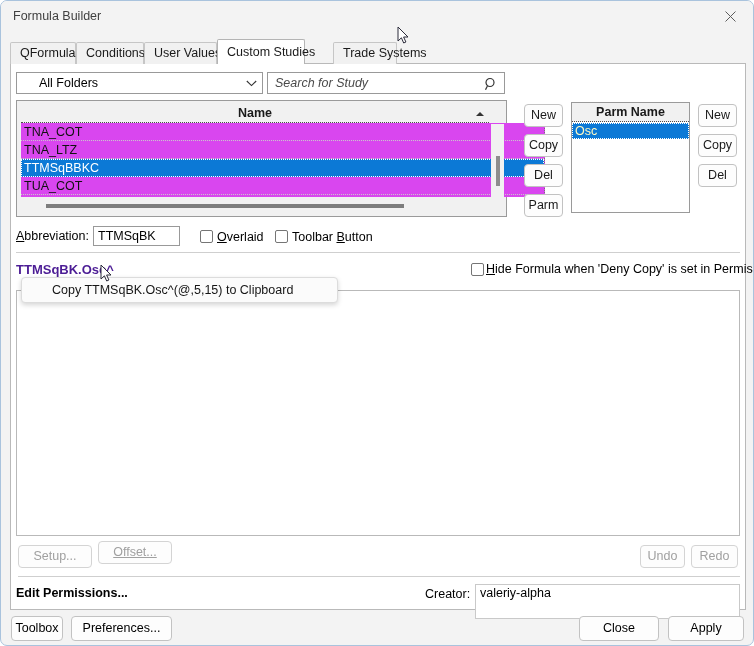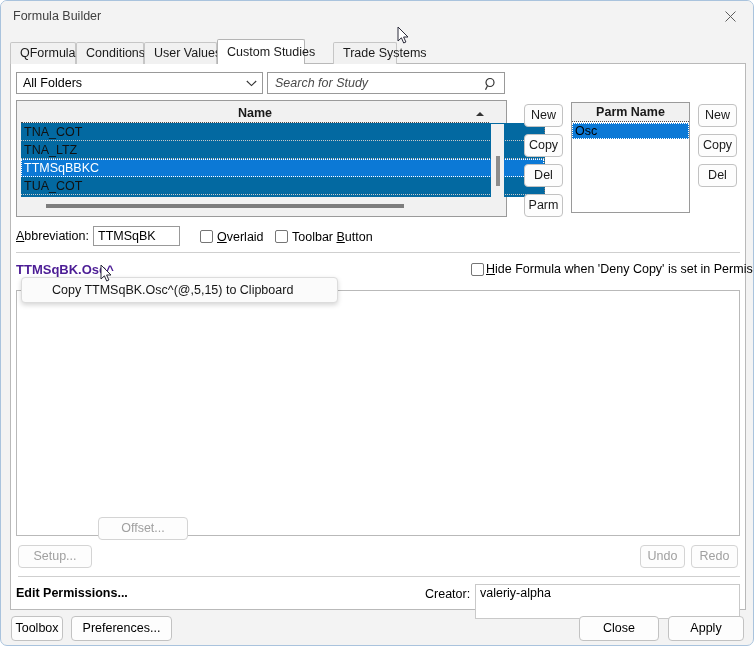--- a/index.html
+++ b/index.html
@@ -107,21 +107,21 @@
   .folder-select {
     position: absolute;
     left: 15px; top: 71px;
     width: 247px; height: 22px;
     background: #ffffff;
     border: 1px solid #999999;
     box-sizing: border-box;
   }
   .folder-select .label {
     position: absolute;
-    left: 6px; top: 3px;
+    left: 22px; top: 3px;
     font-size: 12.5px;
   }
   .chev {
     position: absolute;
     right: 7px; top: 7px;
     width: 9px; height: 6px;
   }
   .chev svg { display: block; }
 
   
@@ -177,21 +177,21 @@
     right: 5px; top: 8px;
     width: 0; height: 0;
     border-left: 4px solid transparent;
     border-right: 4px solid transparent;
     border-bottom: 4px solid #333;
   }
   .list-body {
     position: absolute;
     left: 4px; top: 22px;
     width: 524px; height: 74px;
-    background: #0369a1;
+    background: #d946ef;
     border-right: 1px dotted #777;
     box-sizing: border-box;
   }
   .list-row {
     position: relative;
     height: 18px;
     line-height: 18px;
     padding-left: 3px;
     font-size: 12.5px;
     color: #111;
@@ -277,21 +277,21 @@
     position: absolute;
     left: 0; top: 20px;
     width: 117px; height: 16px;
     line-height: 16px;
     padding-left: 3px;
     box-sizing: border-box;
     font-size: 12.5px;
   }
   .curve-row.selected {
     background: #0c79d6;
-    color: #000000;
+    color: #fef9c3;
     outline: 1px dotted #ffffff;
     outline-offset: -1px;
   }
 
   
   .abbr-label {
     position: absolute;
     left: 15px; top: 228px;
     font-size: 12.5px;
   }
@@ -555,21 +555,21 @@
 
   <div class="editor">
     <span></span>
   </div>
 
   <div class="tooltip">Copy TTMSqBK.Osc^(@,5,15) to Clipboard</div>
 
   <div class="btn bottombtn disabled" style="left:17px;top:544px;width:74px;">
     <span>Setup...</span>
   </div>
-  <div class="btn bottombtn disabled" style="left:97px;top:516px;width:90px;">
+  <div class="btn bottombtn disabled" style="left:97px;top:540px;width:74px;text-decoration:underline;">
     <span>Offset...</span>
   </div>
   <div class="btn bottombtn disabled" style="left:639px;top:544px;width:45px;">
     <span>Undo</span>
   </div>
   <div class="btn bottombtn disabled" style="left:690px;top:544px;width:47px;">
     <span>Redo</span>
   </div>
 
   <div class="divider" style="left:17px;top:575px;width:722px;"></div>

